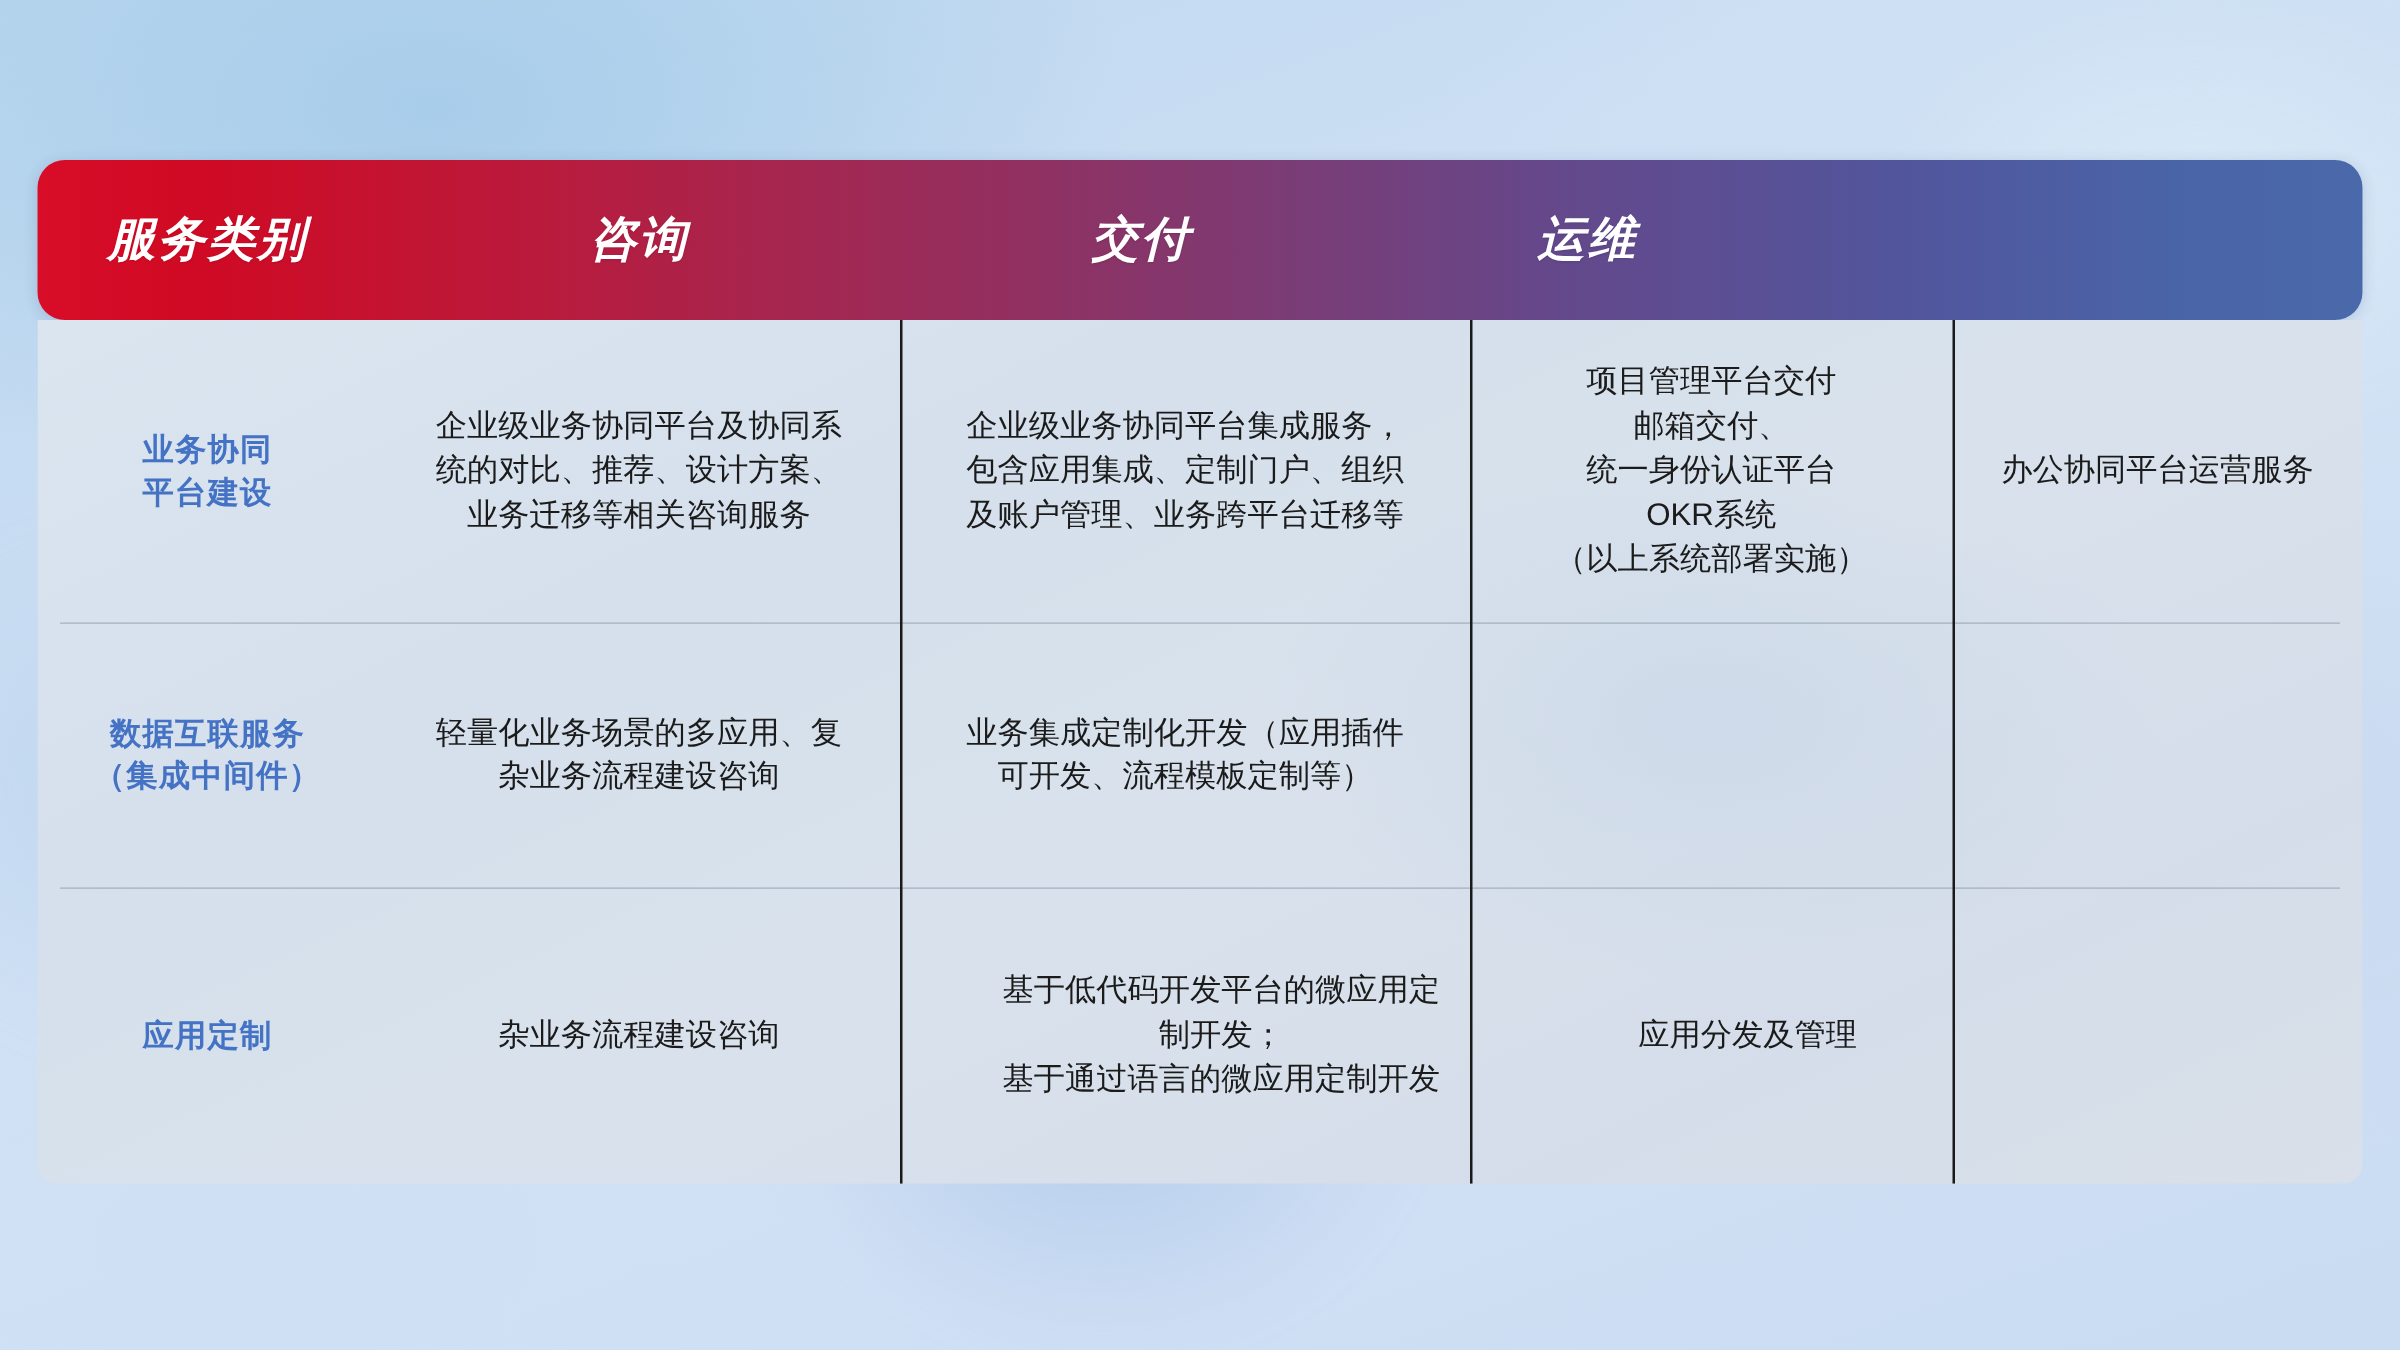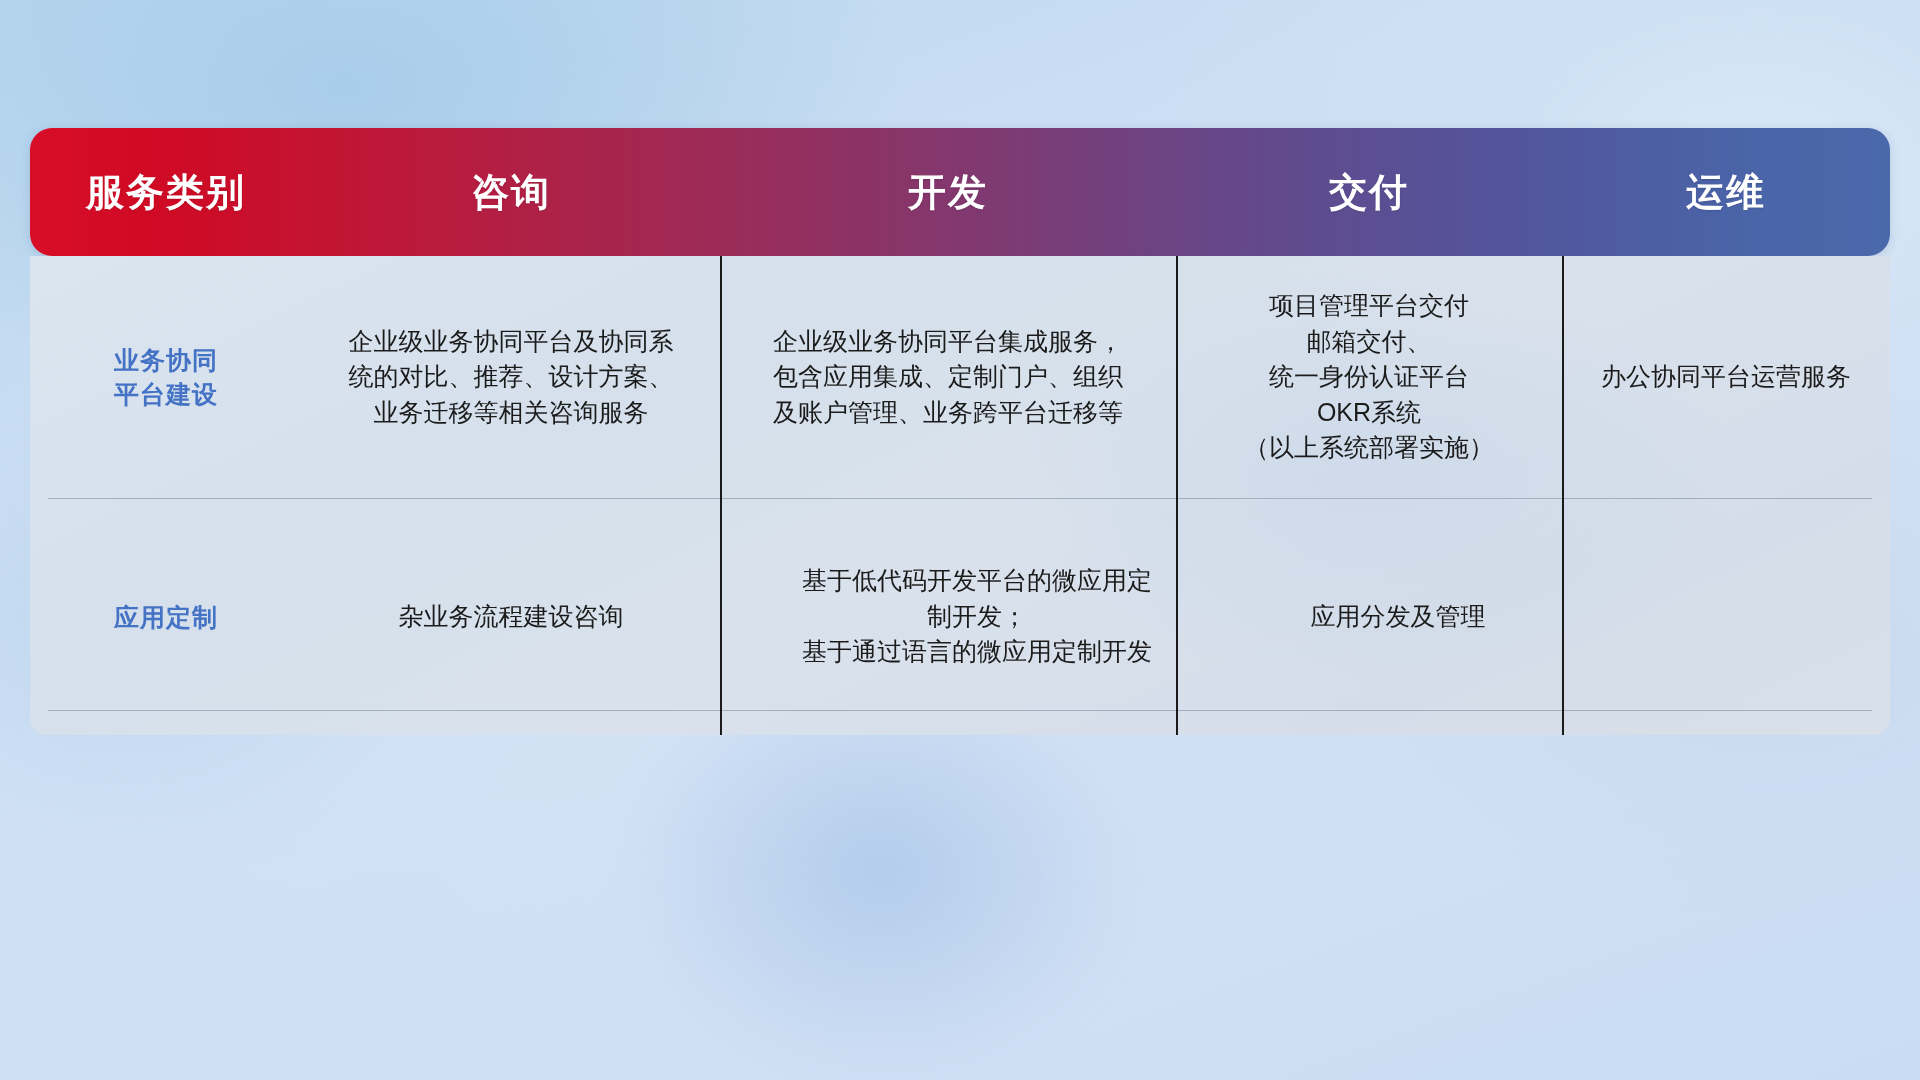--- a/index.html
+++ b/index.html
@@ -77,20 +77,21 @@
   .hdr-cell {
     display: flex;
     align-items: center;
     justify-content: center;
     color: #ffffff;
     font-size: 38px;
     font-weight: bold;
     letter-spacing: 2px;
     line-height: 1;
     text-shadow: 0 1px 2px rgba(0,0,0,0.12);
+    font-style: italic;
   }
 
   
   #table-body {
     position: relative;
     background:
       radial-gradient(ellipse 520px 300px at 72% 46%, rgba(205,217,234,0.85) 0%, rgba(205,217,234,0) 70%),
       linear-gradient(155deg, #dbe5f0 0%, #d5e0ec 30%, #d9e2ec 55%, #d4dde9 80%, #d9e0e9 100%);
     border-radius: 0 0 16px 16px;
     margin-top: 0;
@@ -145,21 +146,20 @@
 <div id="bg-base"></div>
 <div id="bg-glow-1"></div>
 <div id="bg-glow-2"></div>
 <div id="bg-glow-3"></div>
 
 <div id="table-root">
 
   <div id="table-header">
       <div class="hdr-cell" style="width: 272px; flex: 0 0 272px;">服务类别</div>
       <div class="hdr-cell" style="width: 418px; flex: 0 0 418px;">咨询</div>
-      <div class="hdr-cell" style="width: 456px; flex: 0 0 456px;">开发</div>
       <div class="hdr-cell" style="width: 386px; flex: 0 0 386px;">交付</div>
       <div class="hdr-cell" style="width: 328px; flex: 0 0 328px;">运维</div>
     </div>
 
   <div id="table-body">
       <div class="body-row" style="height: 242px;">
         <div class="body-cell cat-cell" style="width: 272px; flex: 0 0 272px;">业务协同
 平台建设</div>
         <div class="body-cell" style="width: 418px; flex: 0 0 418px;">企业级业务协同平台及协同系
 统的对比、推荐、设计方案、
@@ -168,20 +168,30 @@
 包含应用集成、定制门户、组织
 及账户管理、业务跨平台迁移等</div>
         <div class="body-cell" style="width: 386px; flex: 0 0 386px;">项目管理平台交付
 邮箱交付、
 统一身份认证平台
 OKR系统
 （以上系统部署实施）</div>
         <div class="body-cell" style="width: 328px; flex: 0 0 328px;">办公协同平台运营服务</div>
       </div>
       <div class="row-sep" style="top: 242px;"></div>
+      <div class="body-row" style="height: 212px;">
+        <div class="body-cell cat-cell" style="width: 272px; flex: 0 0 272px;">数据互联服务
+（集成中间件）</div>
+        <div class="body-cell" style="width: 418px; flex: 0 0 418px;">轻量化业务场景的多应用、复
+杂业务流程建设咨询</div>
+        <div class="body-cell" style="width: 456px; flex: 0 0 456px;">业务集成定制化开发（应用插件
+可开发、流程模板定制等）</div>
+        <div class="body-cell" style="width: 386px; flex: 0 0 386px;"></div>
+        <div class="body-cell" style="width: 328px; flex: 0 0 328px;"></div>
+      </div>
       <div class="row-sep" style="top: 454px;"></div>
       <div class="body-row" style="height: 237px;">
         <div class="body-cell cat-cell" style="width: 272px; flex: 0 0 272px;">应用定制</div>
         <div class="body-cell" style="width: 418px; flex: 0 0 418px;">杂业务流程建设咨询</div>
         <div class="body-cell" style="width: 456px; flex: 0 0 456px; margin-left: 29px;">基于低代码开发平台的微应用定
 制开发；
 基于通过语言的微应用定制开发</div>
         <div class="body-cell" style="width: 386px; flex: 0 0 386px;">应用分发及管理</div>
         <div class="body-cell" style="width: 328px; flex: 0 0 328px;"></div>
       </div>

